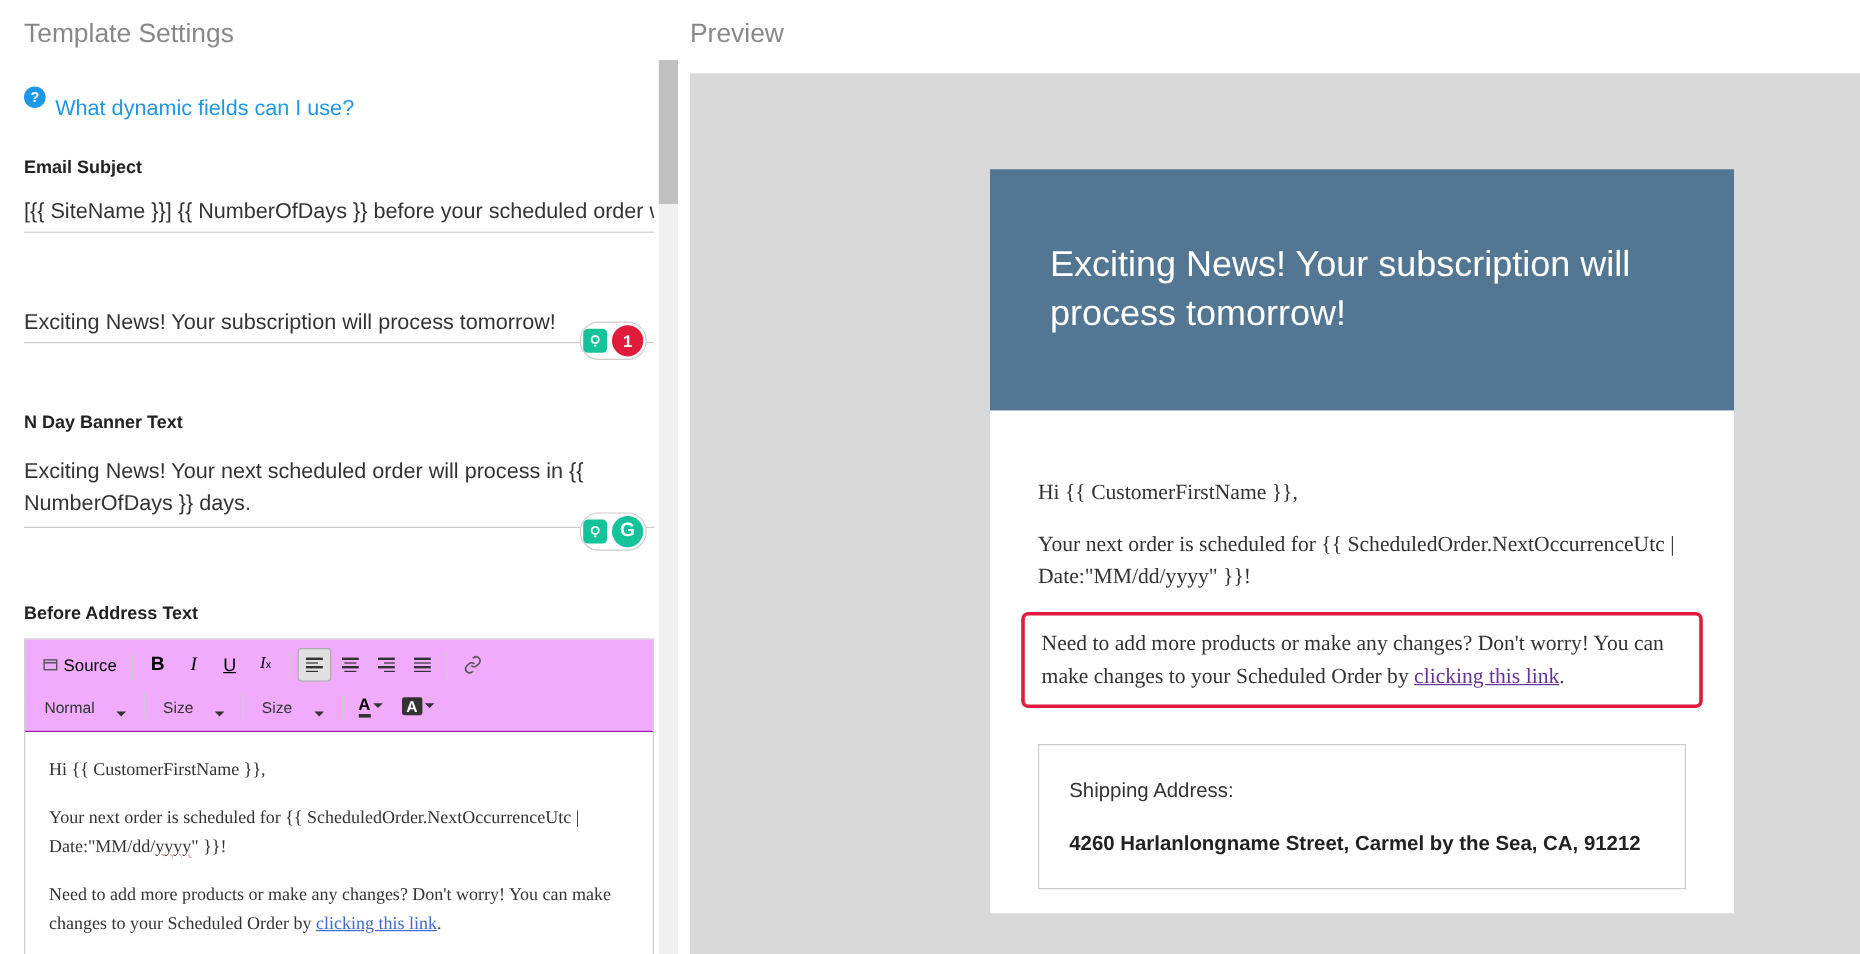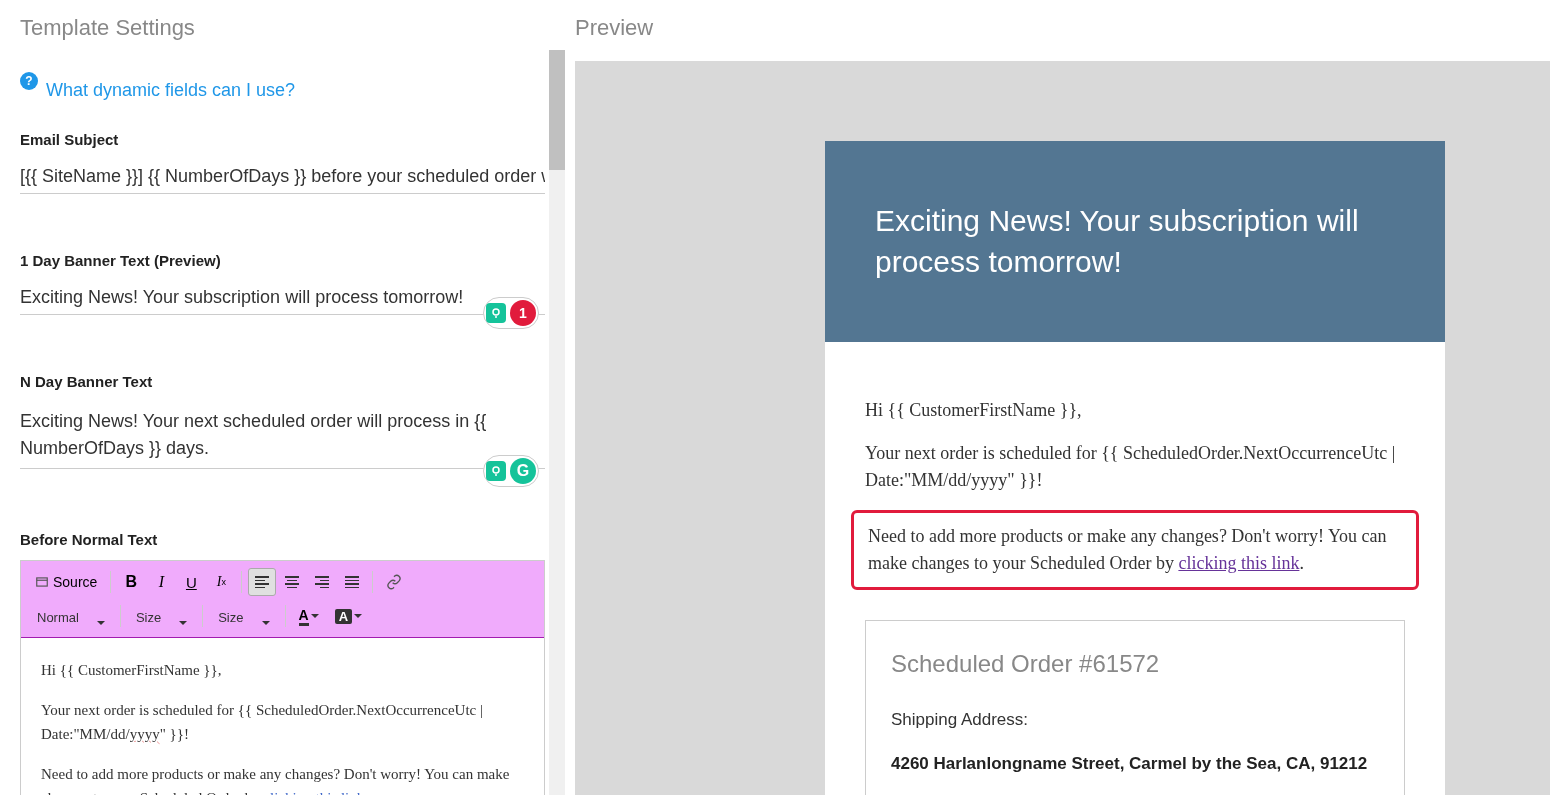--- a/index.html
+++ b/index.html
@@ -299,21 +299,20 @@
       <div class="help-icon">?</div>
       <a href="#">What dynamic fields can I use?</a>
     </div>
 
     <div class="field-group">
       <label class="field-label">Email Subject</label>
       <input type="text" class="text-input" value="[{{ SiteName }}] {{ NumberOfDays }} before your scheduled order will proce" style="">
     </div>
 
     <div class="field-group">
-      <label class="field-label">1 Day Banner Text (Preview)</label>
       <input type="text" class="text-input" value="Exciting News! Your subscription will process tomorrow!" style="">
       <div class="grammarly-badge">
         <div class="grammarly-circle-green">
           <svg width="12" height="12" viewBox="0 0 24 24" fill="none" stroke="#fff" stroke-width="3">
               <circle cx="12" cy="10" r="6"></circle>
               <line x1="10" y1="20" x2="14" y2="20"></line>
             </svg>
         </div>
         <div class="grammarly-circle-red">1</div>
       </div>
@@ -327,21 +326,21 @@
           <svg width="12" height="12" viewBox="0 0 24 24" fill="none" stroke="#fff" stroke-width="3">
               <circle cx="12" cy="10" r="6"></circle>
               <line x1="10" y1="20" x2="14" y2="20"></line>
             </svg>
         </div>
         <div class="grammarly-g">G</div>
       </div>
     </div>
 
     <div>
-      <label class="field-label">Before Normal Text</label>
+      <label class="field-label">Before Address Text</label>
       <div class="editor-wrapper">
         <div class="editor-toolbar">
           <div class="toolbar-row">
             <button class="tb-btn" style="gap:4px;">
               <svg width="14" height="14" viewBox="0 0 24 24">
                   <rect x="3" y="5" width="18" height="14" fill="none" stroke="#555" stroke-width="2"></rect>
                   <line x1="3" y1="9" x2="21" y2="9" stroke="#555" stroke-width="2"></line>
                 </svg>
               <span>Source</span>
             </button>
@@ -444,21 +443,20 @@
     <div class="preview-frame">
       <div class="preview-email">
         <div class="preview-banner">Exciting News! Your subscription will process tomorrow!</div>
         <div class="preview-body">
           <p>Hi {{ CustomerFirstName }},</p>
           <p>Your next order is scheduled for {{ ScheduledOrder.NextOccurrenceUtc | Date:"MM/dd/yyyy" }}!</p>
           <div class="highlight-box">
             <span>Need to add more products or make any changes? Don't worry! You can make changes to your Scheduled Order by </span><a href="#">clicking this link</a><span>.</span>
           </div>
           <div class="order-box">
-            <div class="order-title">Scheduled Order #61572</div>
             <div class="order-label">Shipping Address:</div>
             <div class="order-address">4260 Harlanlongname Street, Carmel by the Sea, CA, 91212</div>
           </div>
         </div>
       </div>
     </div>
   </div>
 </div>
 
 </body></html>

